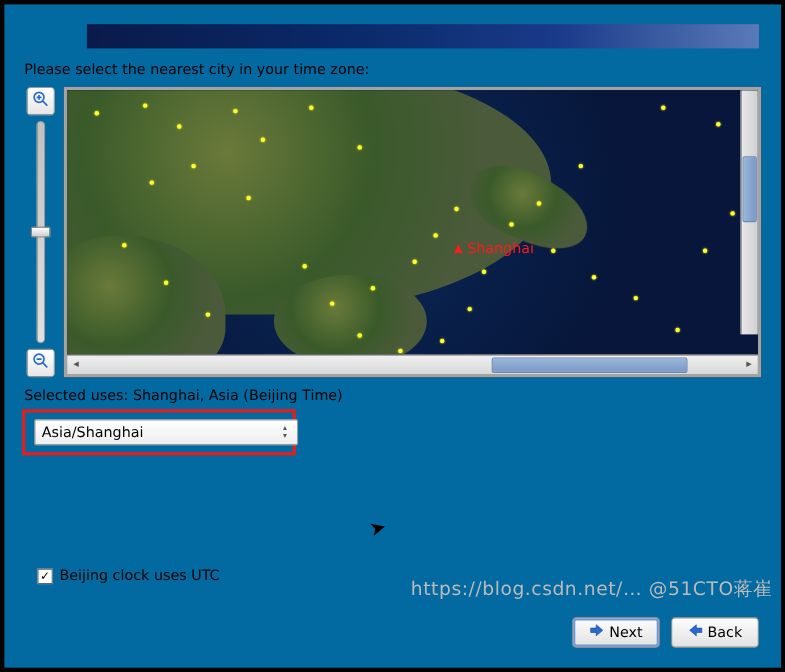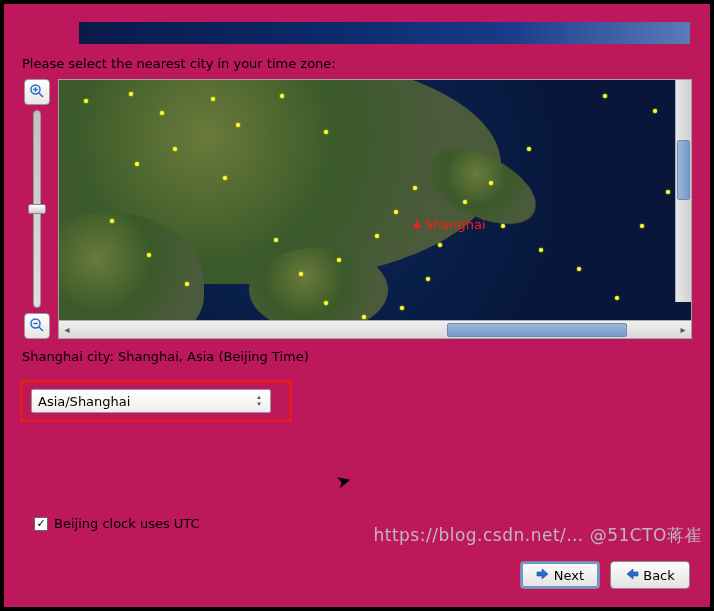--- a/index.html
+++ b/index.html
@@ -9,21 +9,21 @@
       background: #fff;
       width: 714px;
       height: 611px;
       position: relative;
     }
     .outer-frame {
       border: 4px solid #000;
       width: 714px;
       height: 611px;
       position: relative;
-      background: #be185d;
+      background: #0369a1;
     }
     .header-banner {
       position: absolute;
       top: 18px;
       left: 75px;
       right: 20px;
       height: 22px;
       background: linear-gradient(90deg, #0a1a4a 0%, #0a2a6a 40%, #1a3a8a 70%, #5a7ab8 100%);
     }
     .content {
@@ -63,21 +63,21 @@
       position: absolute;
       top: 50%; left: 50%; transform: translate(-50%,-50%);
       width: 18px; height: 10px;
       background: linear-gradient(#fff,#ccc);
       border: 1px solid #888;
       border-radius: 2px;
     }
     .map-frame {
       flex: 1;
       margin-left: 6px;
-      border: 1px solid #a3a3a3;
+      border: 3px solid #a3a3a3;
       background: #000;
       position: relative;
     }
     .map-canvas {
       width: 100%;
       height: 240px;
       position: relative;
       overflow: hidden;
       background:
         radial-gradient(circle at 40% 40%, #0a2a5a 0%, #07163a 65%);
@@ -117,22 +117,22 @@
     .h-thumb {
       position:absolute; top:0; bottom:0;
       left: 62%; width: 30%;
       background: linear-gradient(#9ab8d8,#7a98c8);
       border:1px solid #6a88b8; border-radius:2px;
     }
     .selected-text { margin-top: 10px; font-size: 13px; }
     .tz-highlight {
       border: 3px solid #e02020;
       padding: 6px 8px;
-      width: 272px;
-      margin-top: 16px;
+      width: 249px;
+      margin-top: 4px;
       margin-left: -2px;
     }
     .tz-select {
       width: 240px;
       border: 1px solid #999;
       border-radius: 2px;
       background: linear-gradient(#fff,#eee);
       display: flex; align-items: center;
       height: 24px;
       padding: 0 4px 0 6px;
@@ -272,21 +272,21 @@
           <div class="h-arrow">◂</div>
           <div class="h-track">
             <div class="h-thumb"></div>
           </div>
           <div class="h-arrow">▸</div>
         </div>
       </div>
     </div>
 
     <div class="selected-text">
-      <span>Shanghai city: </span><span>Shanghai, Asia (Beijing Time)</span>
+      <span>Selected uses: </span><span>Shanghai, Asia (Beijing Time)</span>
     </div>
 
     <div class="tz-highlight">
       <div class="tz-select">
         <span style="flex:1">Asia/Shanghai</span>
         <span class="spin">
             <span>▴</span>
             <span>▾</span>
           </span>
       </div>

